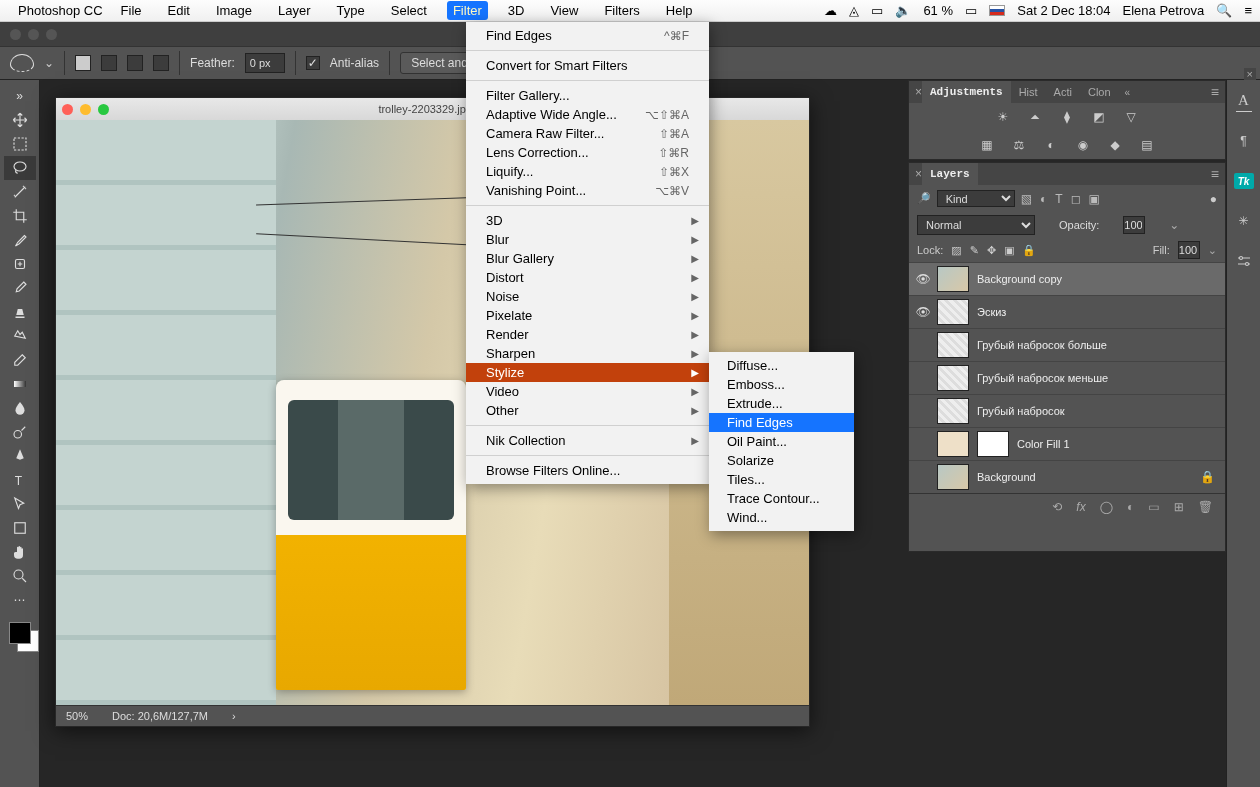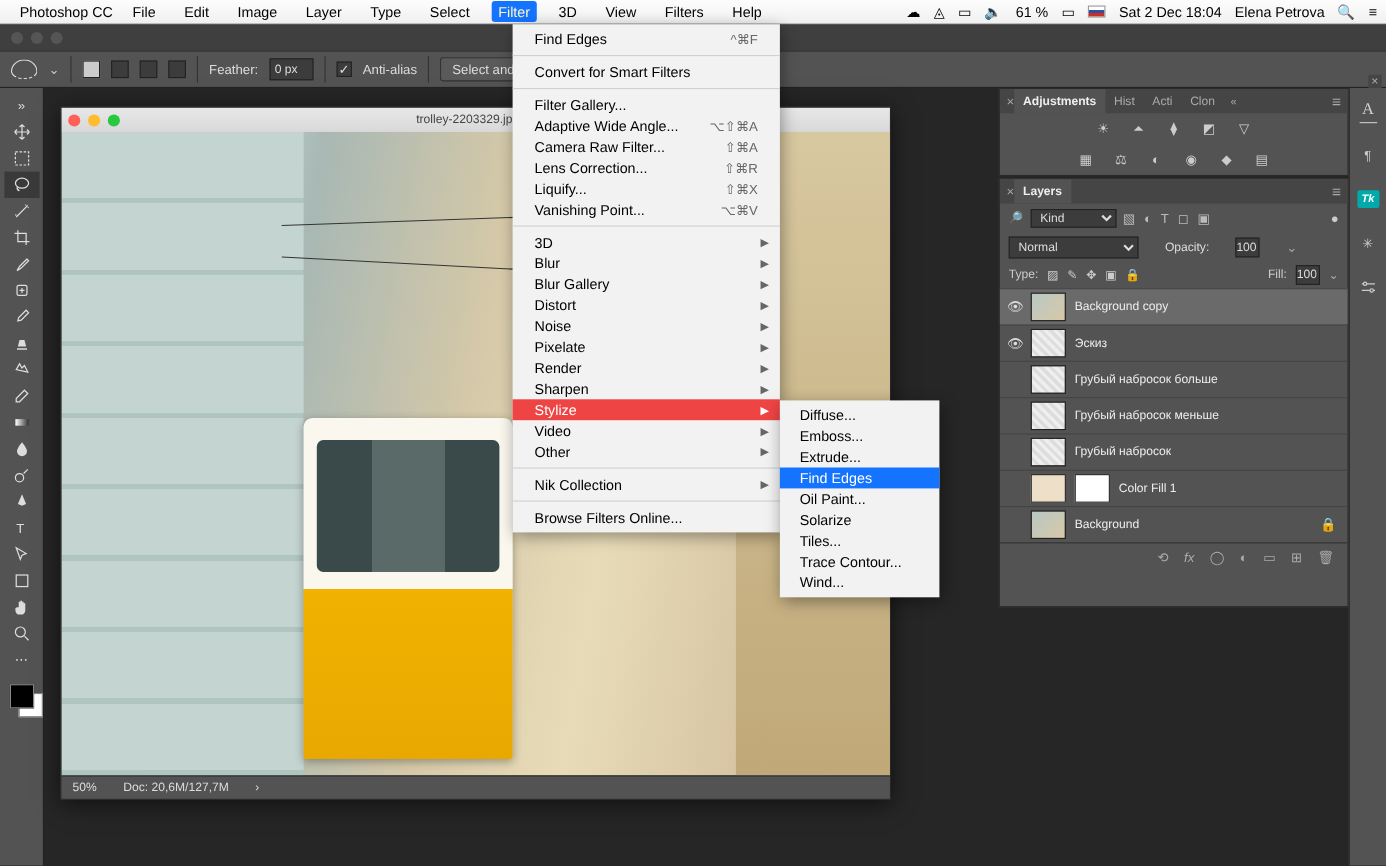--- a/index.html
+++ b/index.html
@@ -60,37 +60,37 @@
 .building-l { position:absolute; left:0; top:0; width:220px; height:100%; background: repeating-linear-gradient(#c4d4d0 0 60px, #b0c4c0 60px 65px); }
 .building-r { position:absolute; right:0; top:0; width:140px; height:100%; background: linear-gradient(#d8c8a0, #c0a878); }
 .wires { position:absolute; top: 80px; left: 200px; width: 260px; height: 120px; }
 .wires::before,.wires::after { content:""; position:absolute; left:0; right:0; height:1px; background:#333; transform: rotate(-2deg); }
 .wires::after { top: 40px; transform: rotate(3deg); }
 .doc-status { position: absolute; bottom: 0; left: 0; right: 0; height: 21px; background: #535353; border-top: 1px solid #333; display: flex; align-items: center; padding: 0 10px; gap: 24px; font-size: 11px; color: #ddd; }
 
 
 .dropdown { position: absolute; top: 22px; left: 466px; width: 243px; background: #f2f2f2; box-shadow: 2px 4px 14px rgba(0,0,0,0.4); z-index: 200; padding: 4px 0; font-size: 13px; color: #000; }
 .dropdown .row { display: flex; align-items: center; padding: 2px 20px; height: 19px; position: relative; }
-.dropdown .row.sel { background: #ef4444; color: #fff; }
+.dropdown .row.sel { background: #c2410c; color: #fff; }
 .dropdown .sep { height: 1px; background: #d0d0d0; margin: 5px 0; width: auto; }
 .dropdown .short { margin-left: auto; color: #666; font-size: 12px; }
 .dropdown .arrow { position: absolute; right: 10px; font-size: 10px; color: #666; }
 .dropdown .row.sel .arrow { color: #fff; }
 
 
-.submenu { position: absolute; top: 364px; left: 709px; width: 145px; background: #f2f2f2; box-shadow: 2px 4px 14px rgba(0,0,0,0.4); z-index: 210; padding: 4px 0; font-size: 13px; color: #000; }
+.submenu { position: absolute; top: 352px; left: 709px; width: 145px; background: #f2f2f2; box-shadow: 2px 4px 14px rgba(0,0,0,0.4); z-index: 210; padding: 4px 0; font-size: 13px; color: #000; }
 .submenu .row { padding: 2px 18px; height: 19px; display: flex; align-items: center; }
 .submenu .row.sel { background: #1574ff; color: #fff; }
 
 
 .panel-area { position: absolute; top: 80px; right: 34px; width: 318px; }
 .panel { background: #535353; border: 1px solid #2a2a2a; margin-bottom: 2px; }
 .panel .tabbar { height: 22px; background: #454545; display: flex; align-items: center; font-size: 11px; }
 .panel .tab { padding: 0 8px; height: 22px; display: flex; align-items: center; color: #aaa; }
-.panel .tab.act { background: #535353; color: #eee; font-weight: 700; }
+.panel .tab.act { background: #535353; color: #eee; font-weight: 700; font-family: Liberation Mono, monospace; }
 .panel .menuico { margin-left: auto; margin-right: 6px; color: #aaa; font-size: 14px; }
 .panel .closeico { color:#aaa; margin-left: 6px; font-size: 12px; }
 .adj-row { display: flex; justify-content: center; gap: 14px; padding: 6px 0; }
 .adj-row span { color: #ccc; width: 18px; height: 16px; display: flex; align-items:center; justify-content: center; }
 .adj-add { padding: 4px 10px; font-size: 11px; color: #ddd; }
 
 .layers-panel { min-height: 390px; }
 .layer-toolbar { display: flex; align-items: center; gap: 6px; padding: 5px 8px; }
 .kind-select { background: #3c3c3c; border: 1px solid #222; color: #ddd; font-size: 11px; height: 17px; width: 78px; padding: 0 4px; }
 .layer-icons { display: flex; gap: 8px; color: #bbb; }
@@ -489,21 +489,21 @@
       </div>
       <span style="margin-left:auto;color:#ccc">●</span>
     </div>
     <div class="layer-blend">
       <select class="blend-select"><option>Normal</option></select>
       <span class="tiny">Opacity:</span>
       <input class="pct-input" value="100%" style="">
       <span style="color:#aaa">⌄</span>
     </div>
     <div class="lock-row">
-      <span>Type:</span>
+      <span>Lock:</span>
       <span>▨</span>
       <span>✎</span>
       <span>✥</span>
       <span>▣</span>
       <span>🔒</span>
       <span style="margin-left:auto">Fill:</span>
       <input class="pct-input" value="100%" style="">
       <span style="color:#aaa">⌄</span>
     </div>
 

